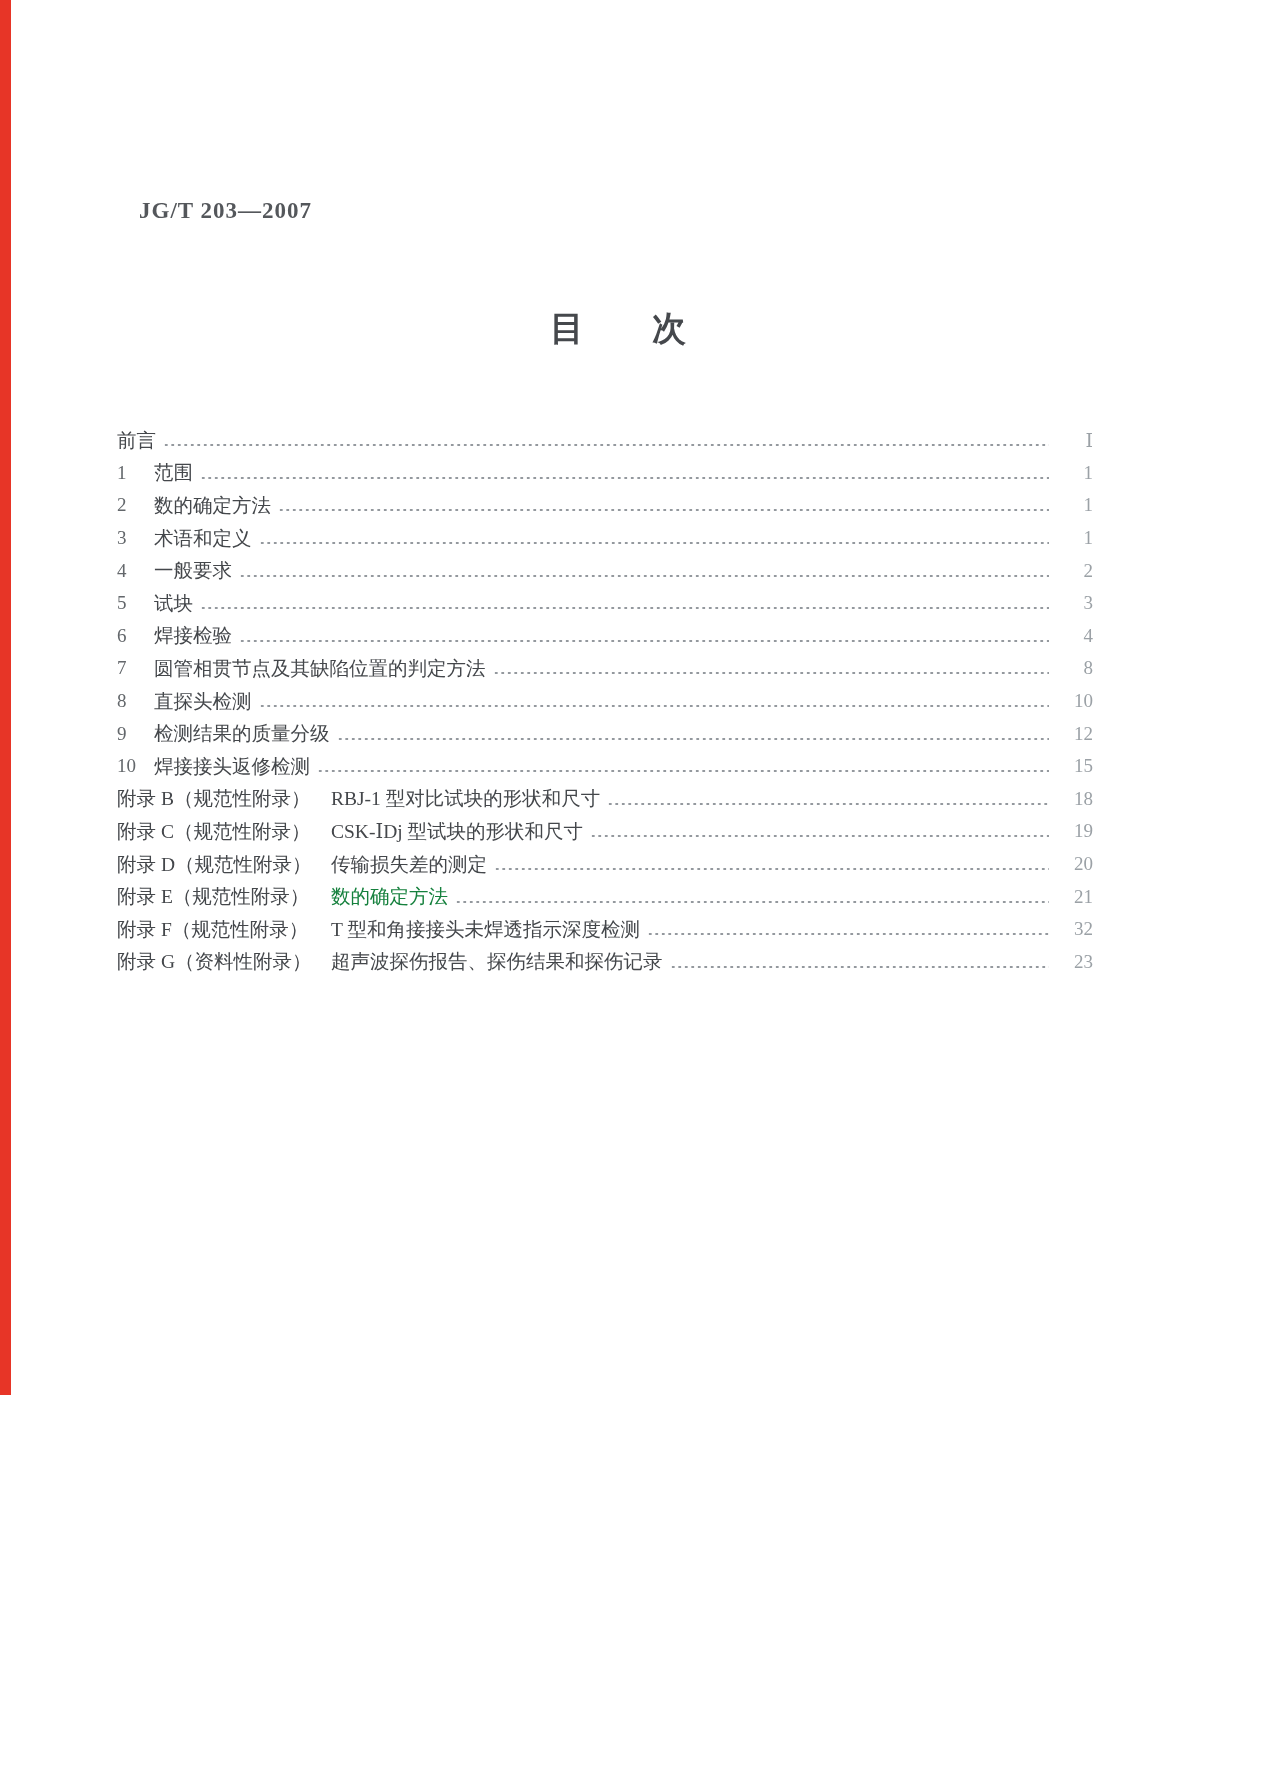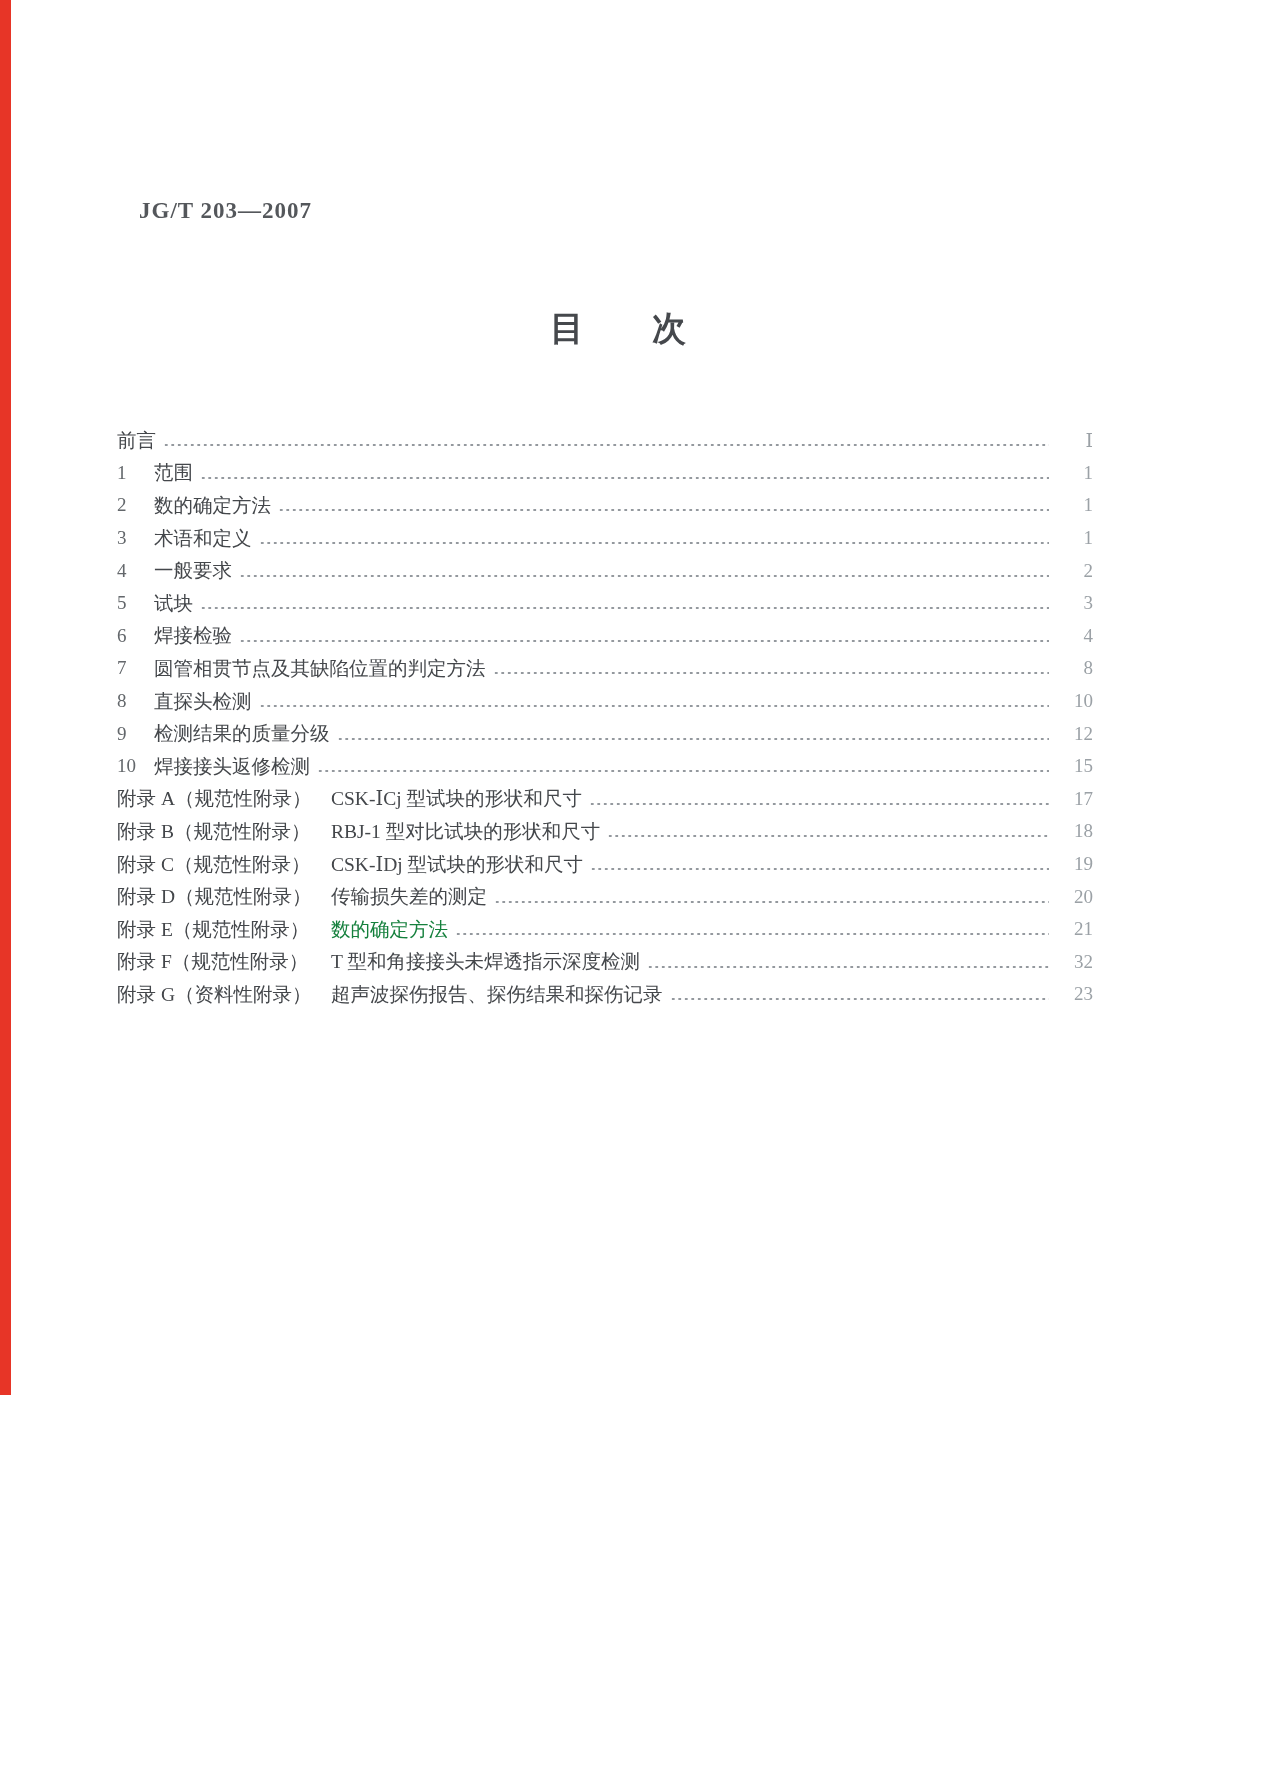--- a/index.html
+++ b/index.html
@@ -163,26 +163,20 @@
         <span class="leader"></span>
         <span class="pg">12</span>
       </div>
       <div class="toc-row">
         <span class="num">10</span>
         <span class="ttl">焊接接头返修检测</span>
         <span class="leader"></span>
         <span class="pg">15</span>
       </div>
       <div class="toc-row">
-        <span class="lbl">附录 A（规范性附录）</span>
-        <span class="ttl">CSK-ⅠCj 型试块的形状和尺寸</span>
-        <span class="leader"></span>
-        <span class="pg">17</span>
-      </div>
-      <div class="toc-row">
         <span class="lbl">附录 B（规范性附录）</span>
         <span class="ttl">RBJ-1 型对比试块的形状和尺寸</span>
         <span class="leader"></span>
         <span class="pg">18</span>
       </div>
       <div class="toc-row">
         <span class="lbl">附录 C（规范性附录）</span>
         <span class="ttl">CSK-ⅠDj 型试块的形状和尺寸</span>
         <span class="leader"></span>
         <span class="pg">19</span>

